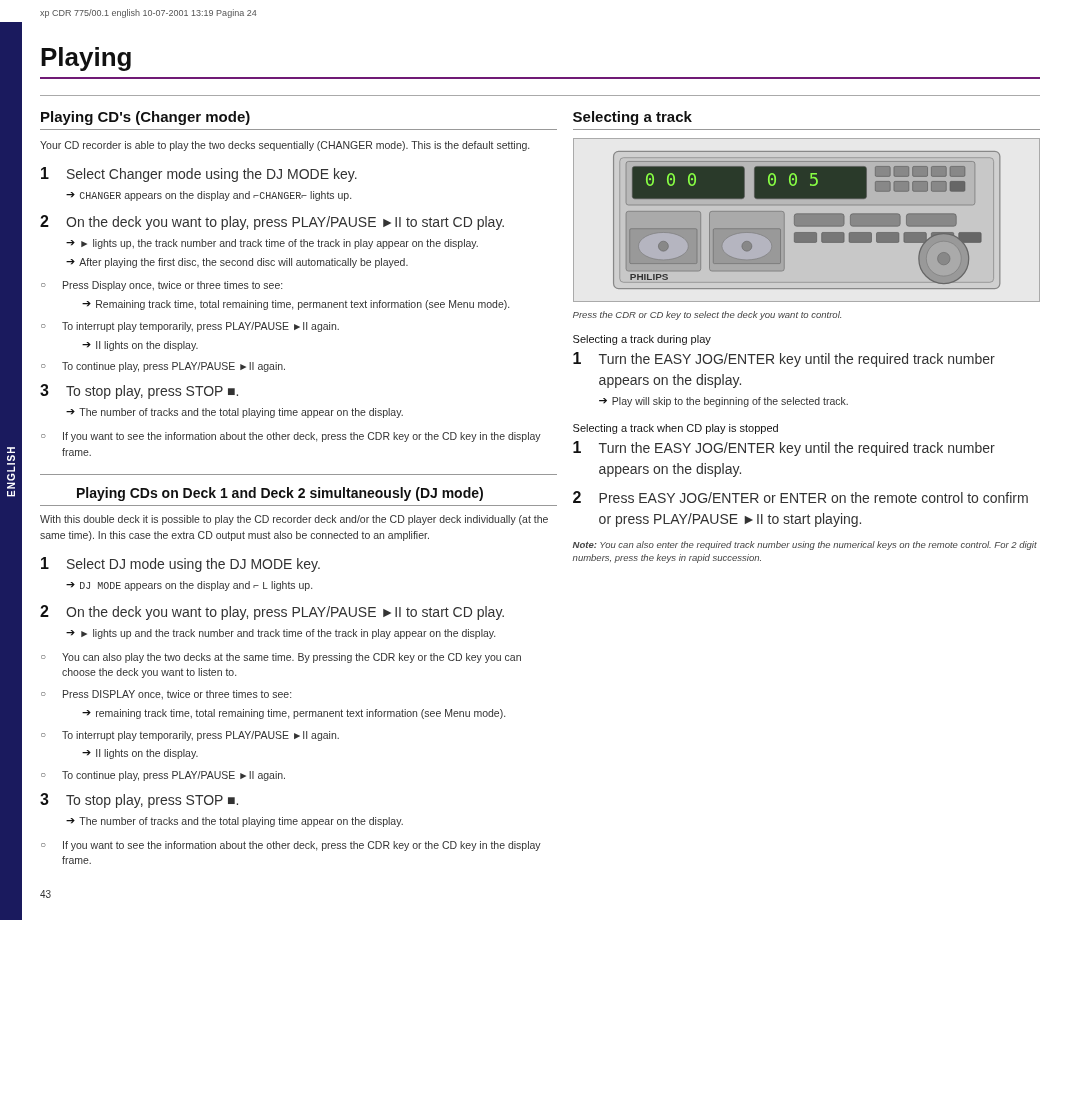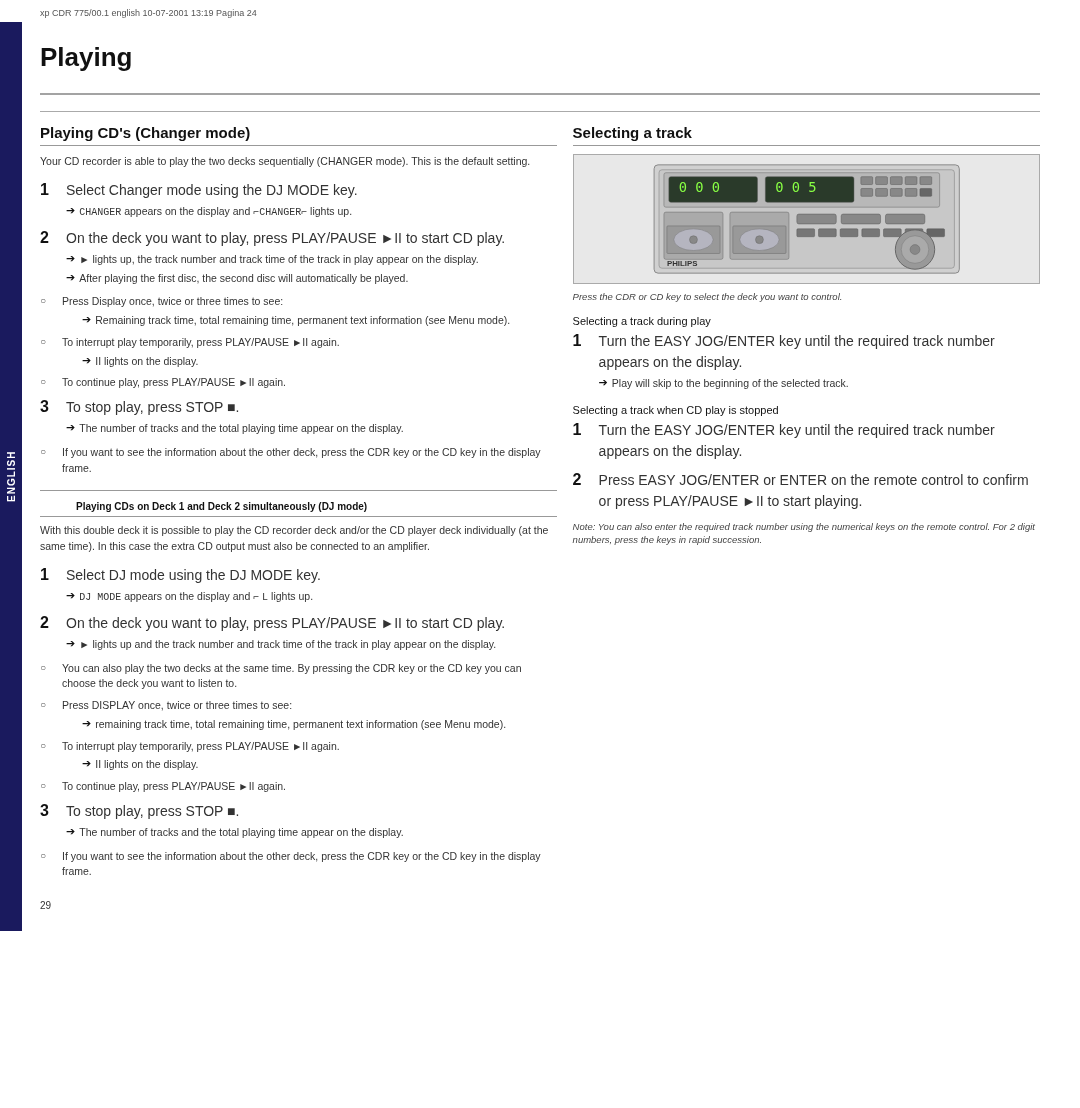--- a/index.html
+++ b/index.html
@@ -47,22 +47,22 @@
     .main-content {
       flex: 1;
       padding: 20px 40px 20px 18px;
     }
 
     .page-title {
       font-size: 26px;
       font-weight: bold;
       color: #111;
       margin-bottom: 16px;
-      border-bottom: 2px solid #a3a3a3;
-      padding-bottom: 20px;
+      border-bottom: 2px solid #701a75;
+      padding-bottom: 4px;
     }
 
     .two-column {
       display: flex;
       gap: 16px;
     }
 
     .left-column {
       flex: 1.05;
     }
@@ -74,21 +74,21 @@
     .section-title {
       font-size: 15px;
       font-weight: bold;
       color: #111;
       margin-bottom: 8px;
       border-bottom: 1px solid #999;
       padding-bottom: 4px;
     }
 
     .section-title-large {
-      font-size: 10px;
+      font-size: 14px;
       font-weight: bold;
       color: #111;
       margin-bottom: 6px;
       border-bottom: 1px solid #999;
       padding-bottom: 4px;
       padding-left: 36px;
     }
 
     .intro-text {
       font-size: 10.5px;
@@ -180,21 +180,21 @@
       color: #444;
       margin-top: 6px;
       margin-bottom: 10px;
       line-height: 1.4;
     }
 
     .device-image {
       width: 100%;
       background: #e8e8e8;
       border: 1px solid #aaa;
-      height: 130px;
+      height: 164px;
       margin-bottom: 6px;
       display: flex;
       align-items: center;
       justify-content: center;
       overflow: hidden;
       position: relative;
     }
 
     .device-svg {
       width: 100%;
@@ -206,21 +206,21 @@
       font-size: 10px;
     }
 
     .page-number {
       font-size: 10px;
       color: #333;
       margin-top: 20px;
     }
 
     .bold-inline {
-      font-weight: normal;
+      font-weight: bold;
     }
 
     .separator-line {
       border: none;
       border-top: 1px solid #aaa;
       margin: 12px 0;
     }
 
     .indent-block {
       margin-left: 20px;
@@ -403,21 +403,21 @@
           </div>
 
           <div class="bullet-block">
             <span class="bullet-circle">○</span>
             <div class="bullet-content">
               <p class="bullet-text">If you want to see the information about the other deck, press the CDR key or the CD key in the display frame.</p>
             </div>
           </div>
         </div>
 
-        <p class="page-number">29</p>
+        <p class="page-number">43</p>
       </div>
 
       <div class="right-column">
         <h2 class="section-title">Selecting a track</h2>
 
         <div class="device-image">
           <svg class="device-svg" viewBox="0 0 320 130" xmlns="http://www.w3.org/2000/svg">
 
             <rect x="5" y="10" width="310" height="110" rx="4" fill="#d0d0d0" stroke="#888" stroke-width="1"></rect>
             <rect x="10" y="15" width="300" height="100" rx="3" fill="#c8c8c8" stroke="#777" stroke-width="0.5"></rect>

